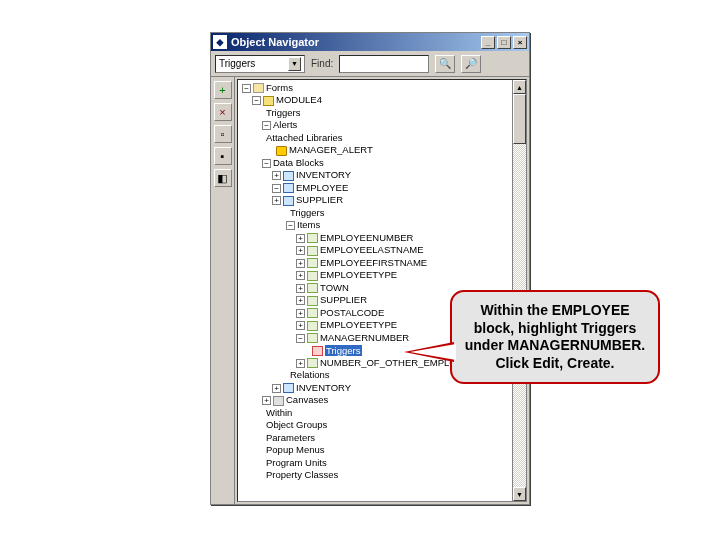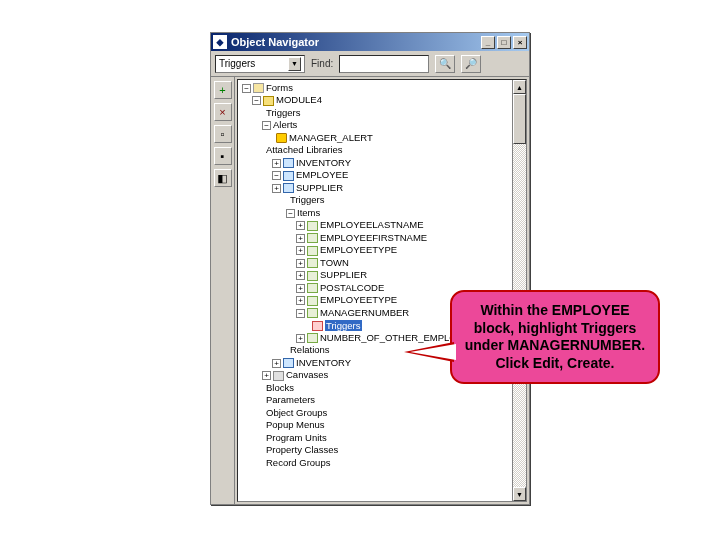--- a/index.html
+++ b/index.html
@@ -190,21 +190,21 @@
   .ico-trig { background:#ffd0d0;border:1px solid #cc4444; }
   .ico-canvas { background:#e0e0e0;border:1px solid #888; }
   .sel { background:#316ac5; color:#fff; padding:0 1px;}
   .label { vertical-align:middle; }
 
   .callout {
     position:absolute;
     left: 450px;
     top: 290px;
     width: 210px;
-    background:#ec4899;
+    background:#e5e5e5;
     border:2px solid #c00000;
     border-radius:14px;
     padding:10px 8px;
     font-size:14px;
     font-weight:bold;
     text-align:center;
     line-height:1.25;
   }
   .callout::before {
     content:"";
@@ -261,54 +261,55 @@
     <div class="tree-wrap">
       <div class="tree">
 
         <div class="node"><span class="expander">−</span><span class="ico ico-form"></span><span class="label">Forms</span></div>
 
         <div class="node"><span class="ind" style="width:10px"></span><span class="expander">−</span><span class="ico ico-folder"></span><span class="label">MODULE4</span></div>
 
         <div class="node"><span class="ind" style="width:24px"></span><span class="label">Triggers</span></div>
 
         <div class="node"><span class="ind" style="width:20px"></span><span class="expander">−</span><span class="label">Alerts</span></div>
+        <div class="node"><span class="ind" style="width:24px"></span><span class="label">Attached Libraries</span></div>
+
         <div class="node"><span class="ind" style="width:34px"></span><span class="ico ico-alert"></span><span class="label">MANAGER_ALERT</span></div>
 
-        <div class="node"><span class="ind" style="width:24px"></span><span class="label">Attached Libraries</span></div>
-
+        <div class="node"><span class="ind" style="width:20px"></span><span class="expander">−</span><span class="label">Data Blocks</span></div>
 
         <div class="node"><span class="ind" style="width:30px"></span><span class="expander">+</span><span class="ico ico-block"></span><span class="label">INVENTORY</span></div>
         <div class="node"><span class="ind" style="width:30px"></span><span class="expander">−</span><span class="ico ico-block"></span><span class="label">EMPLOYEE</span></div>
         <div class="node"><span class="ind" style="width:30px"></span><span class="expander">+</span><span class="ico ico-block"></span><span class="label">SUPPLIER</span></div>
 
         <div class="node"><span class="ind" style="width:48px"></span><span class="label">Triggers</span></div>
         <div class="node"><span class="ind" style="width:44px"></span><span class="expander">−</span><span class="label">Items</span></div>
 
+        <div class="node"><span class="ind" style="width:54px"></span><span class="expander">+</span><span class="ico ico-item"></span><span class="label">EMPLOYEENUMBER</span></div>
         <div class="node"><span class="ind" style="width:54px"></span><span class="expander">+</span><span class="ico ico-item"></span><span class="label">EMPLOYEELASTNAME</span></div>
         <div class="node"><span class="ind" style="width:54px"></span><span class="expander">+</span><span class="ico ico-item"></span><span class="label">EMPLOYEEFIRSTNAME</span></div>
         <div class="node"><span class="ind" style="width:54px"></span><span class="expander">+</span><span class="ico ico-item"></span><span class="label">EMPLOYEETYPE</span></div>
         <div class="node"><span class="ind" style="width:54px"></span><span class="expander">+</span><span class="ico ico-item"></span><span class="label">TOWN</span></div>
         <div class="node"><span class="ind" style="width:54px"></span><span class="expander">+</span><span class="ico ico-item"></span><span class="label">SUPPLIER</span></div>
         <div class="node"><span class="ind" style="width:54px"></span><span class="expander">+</span><span class="ico ico-item"></span><span class="label">POSTALCODE</span></div>
         <div class="node"><span class="ind" style="width:54px"></span><span class="expander">+</span><span class="ico ico-item"></span><span class="label">EMPLOYEETYPE</span></div>
         <div class="node"><span class="ind" style="width:54px"></span><span class="expander">−</span><span class="ico ico-item"></span><span class="label">MANAGERNUMBER</span></div>
         <div class="node"><span class="ind" style="width:70px"></span><span class="ico ico-trig"></span><span class="label sel">Triggers</span></div>
         <div class="node"><span class="ind" style="width:54px"></span><span class="expander">+</span><span class="ico ico-item"></span><span class="label">NUMBER_OF_OTHER_EMPLOYEES</span></div>
 
         <div class="node"><span class="ind" style="width:48px"></span><span class="label">Relations</span></div>
         <div class="node"><span class="ind" style="width:30px"></span><span class="expander">+</span><span class="ico ico-block"></span><span class="label">INVENTORY</span></div>
 
         <div class="node"><span class="ind" style="width:20px"></span><span class="expander">+</span><span class="ico ico-canvas"></span><span class="label">Canvases</span></div>
-        <div class="node"><span class="ind" style="width:24px"></span><span class="label">Blocks</span></div>
+        <div class="node"><span class="ind" style="width:24px"></span><span class="label">Within</span></div>
+        <div class="node"><span class="ind" style="width:24px"></span><span class="label">Object Groups</span></div>
         <div class="node"><span class="ind" style="width:24px"></span><span class="label">Parameters</span></div>
-        <div class="node"><span class="ind" style="width:24px"></span><span class="label">Object Groups</span></div>
         <div class="node"><span class="ind" style="width:24px"></span><span class="label">Popup Menus</span></div>
         <div class="node"><span class="ind" style="width:24px"></span><span class="label">Program Units</span></div>
         <div class="node"><span class="ind" style="width:24px"></span><span class="label">Property Classes</span></div>
-        <div class="node"><span class="ind" style="width:24px"></span><span class="label">Record Groups</span></div>
       </div>
 
       <div class="scrollbar">
         <div class="sb-btn">▲</div>
         <div class="sb-thumb"></div>
         <div class="sb-track"></div>
         <div class="sb-btn">▼</div>
       </div>
     </div>
   </div>

